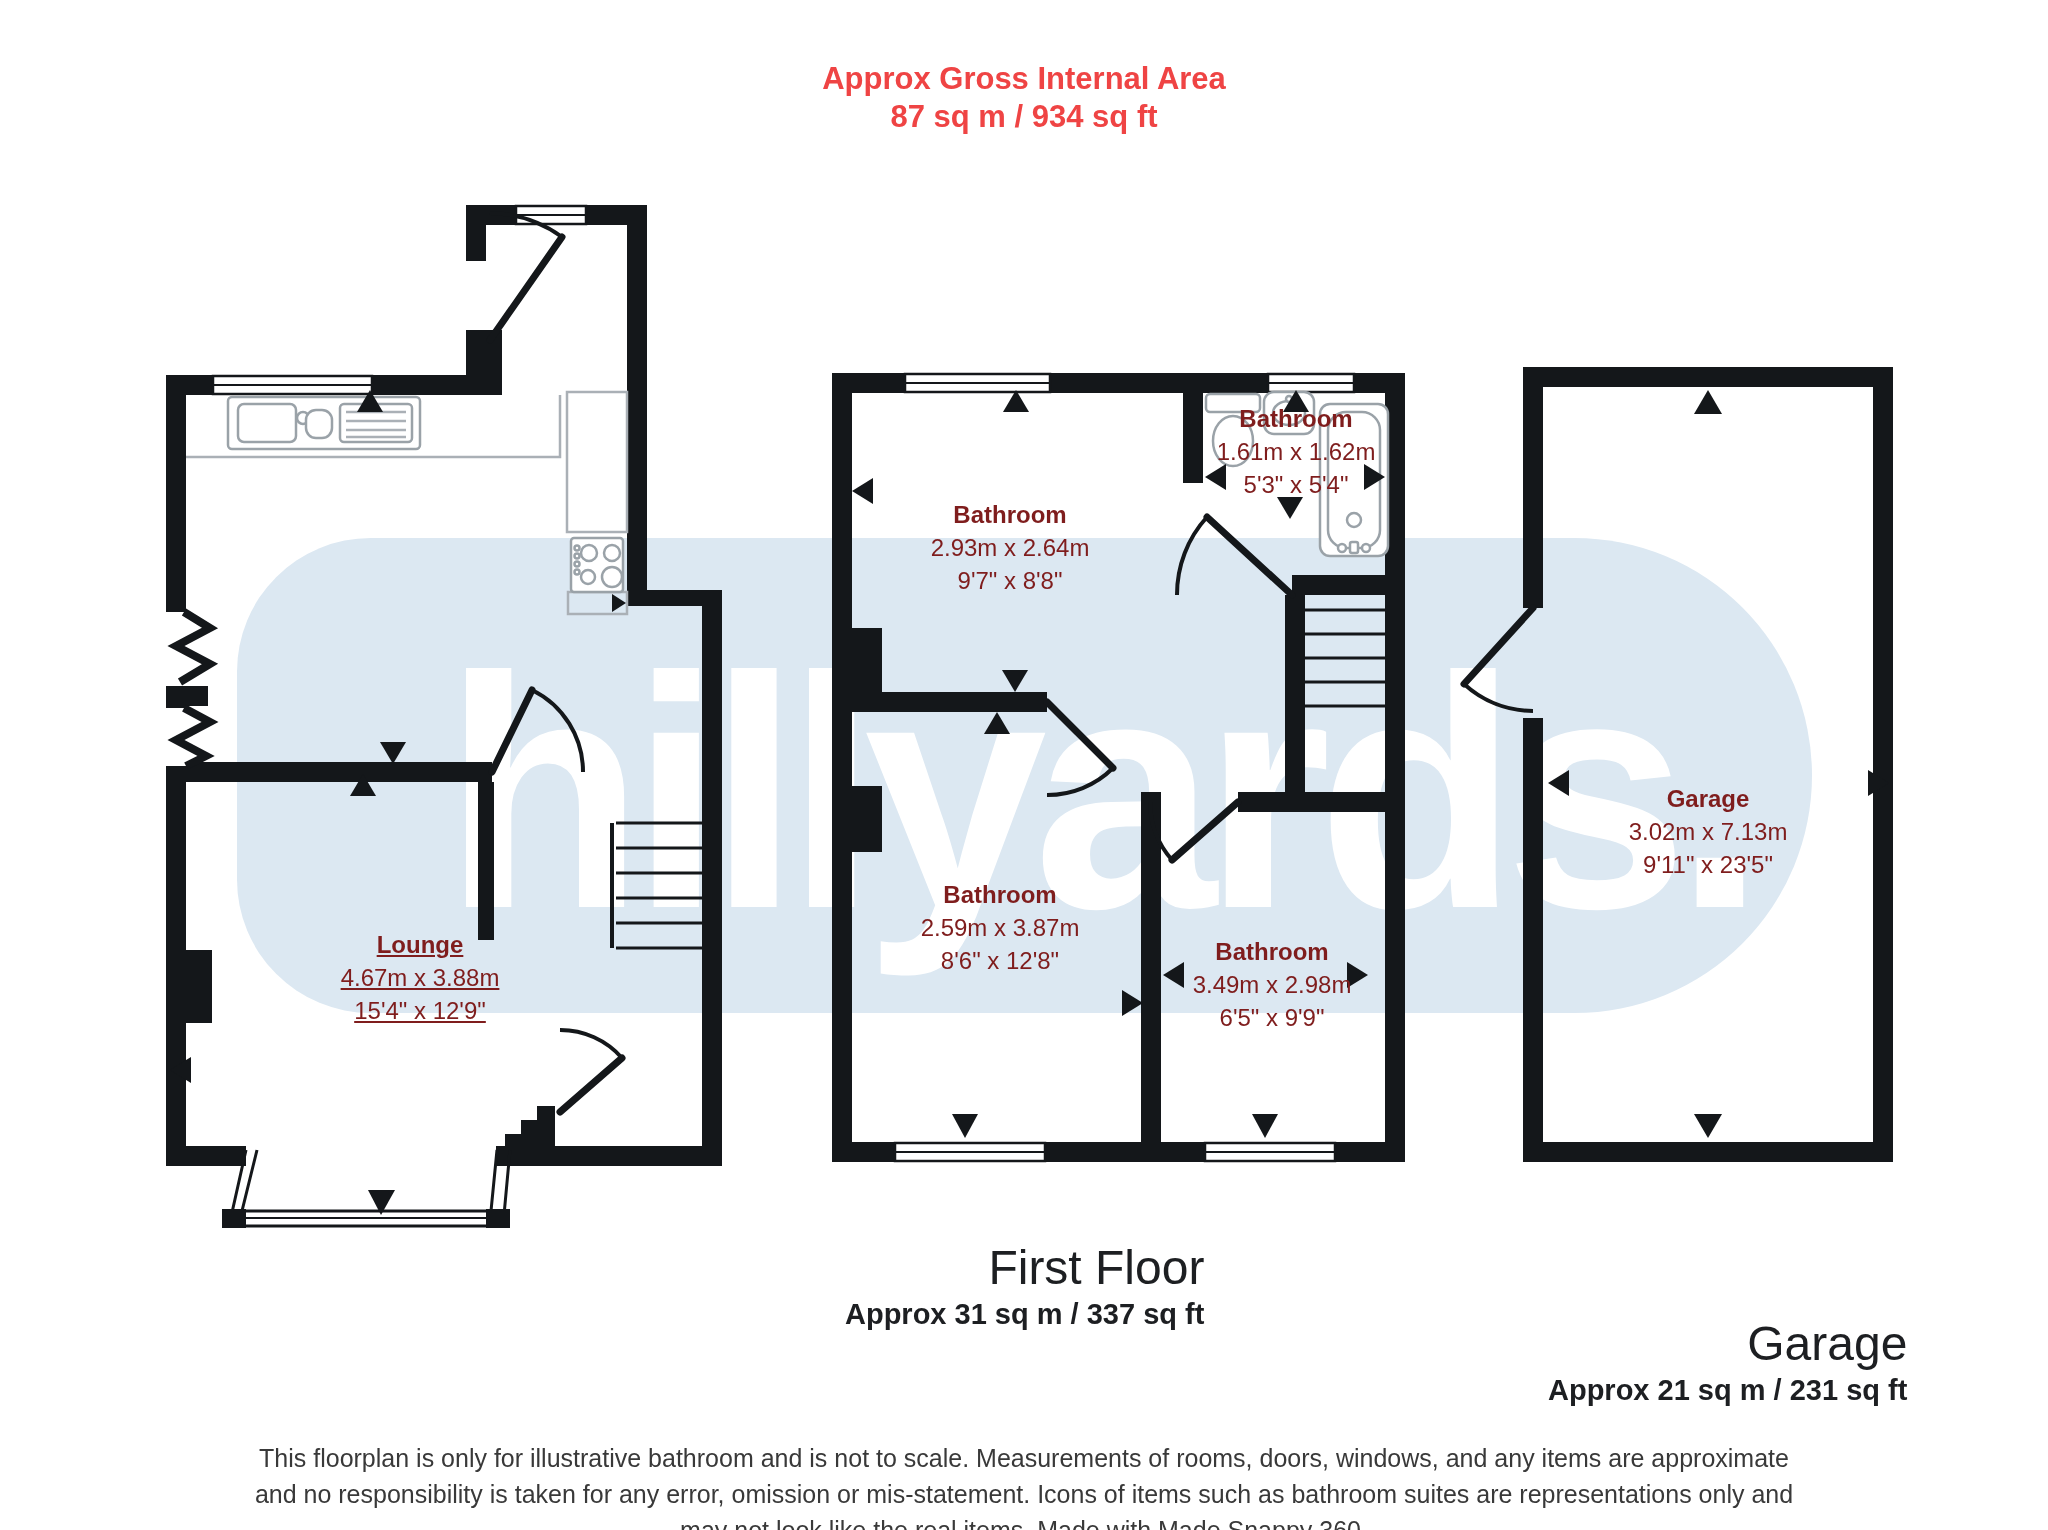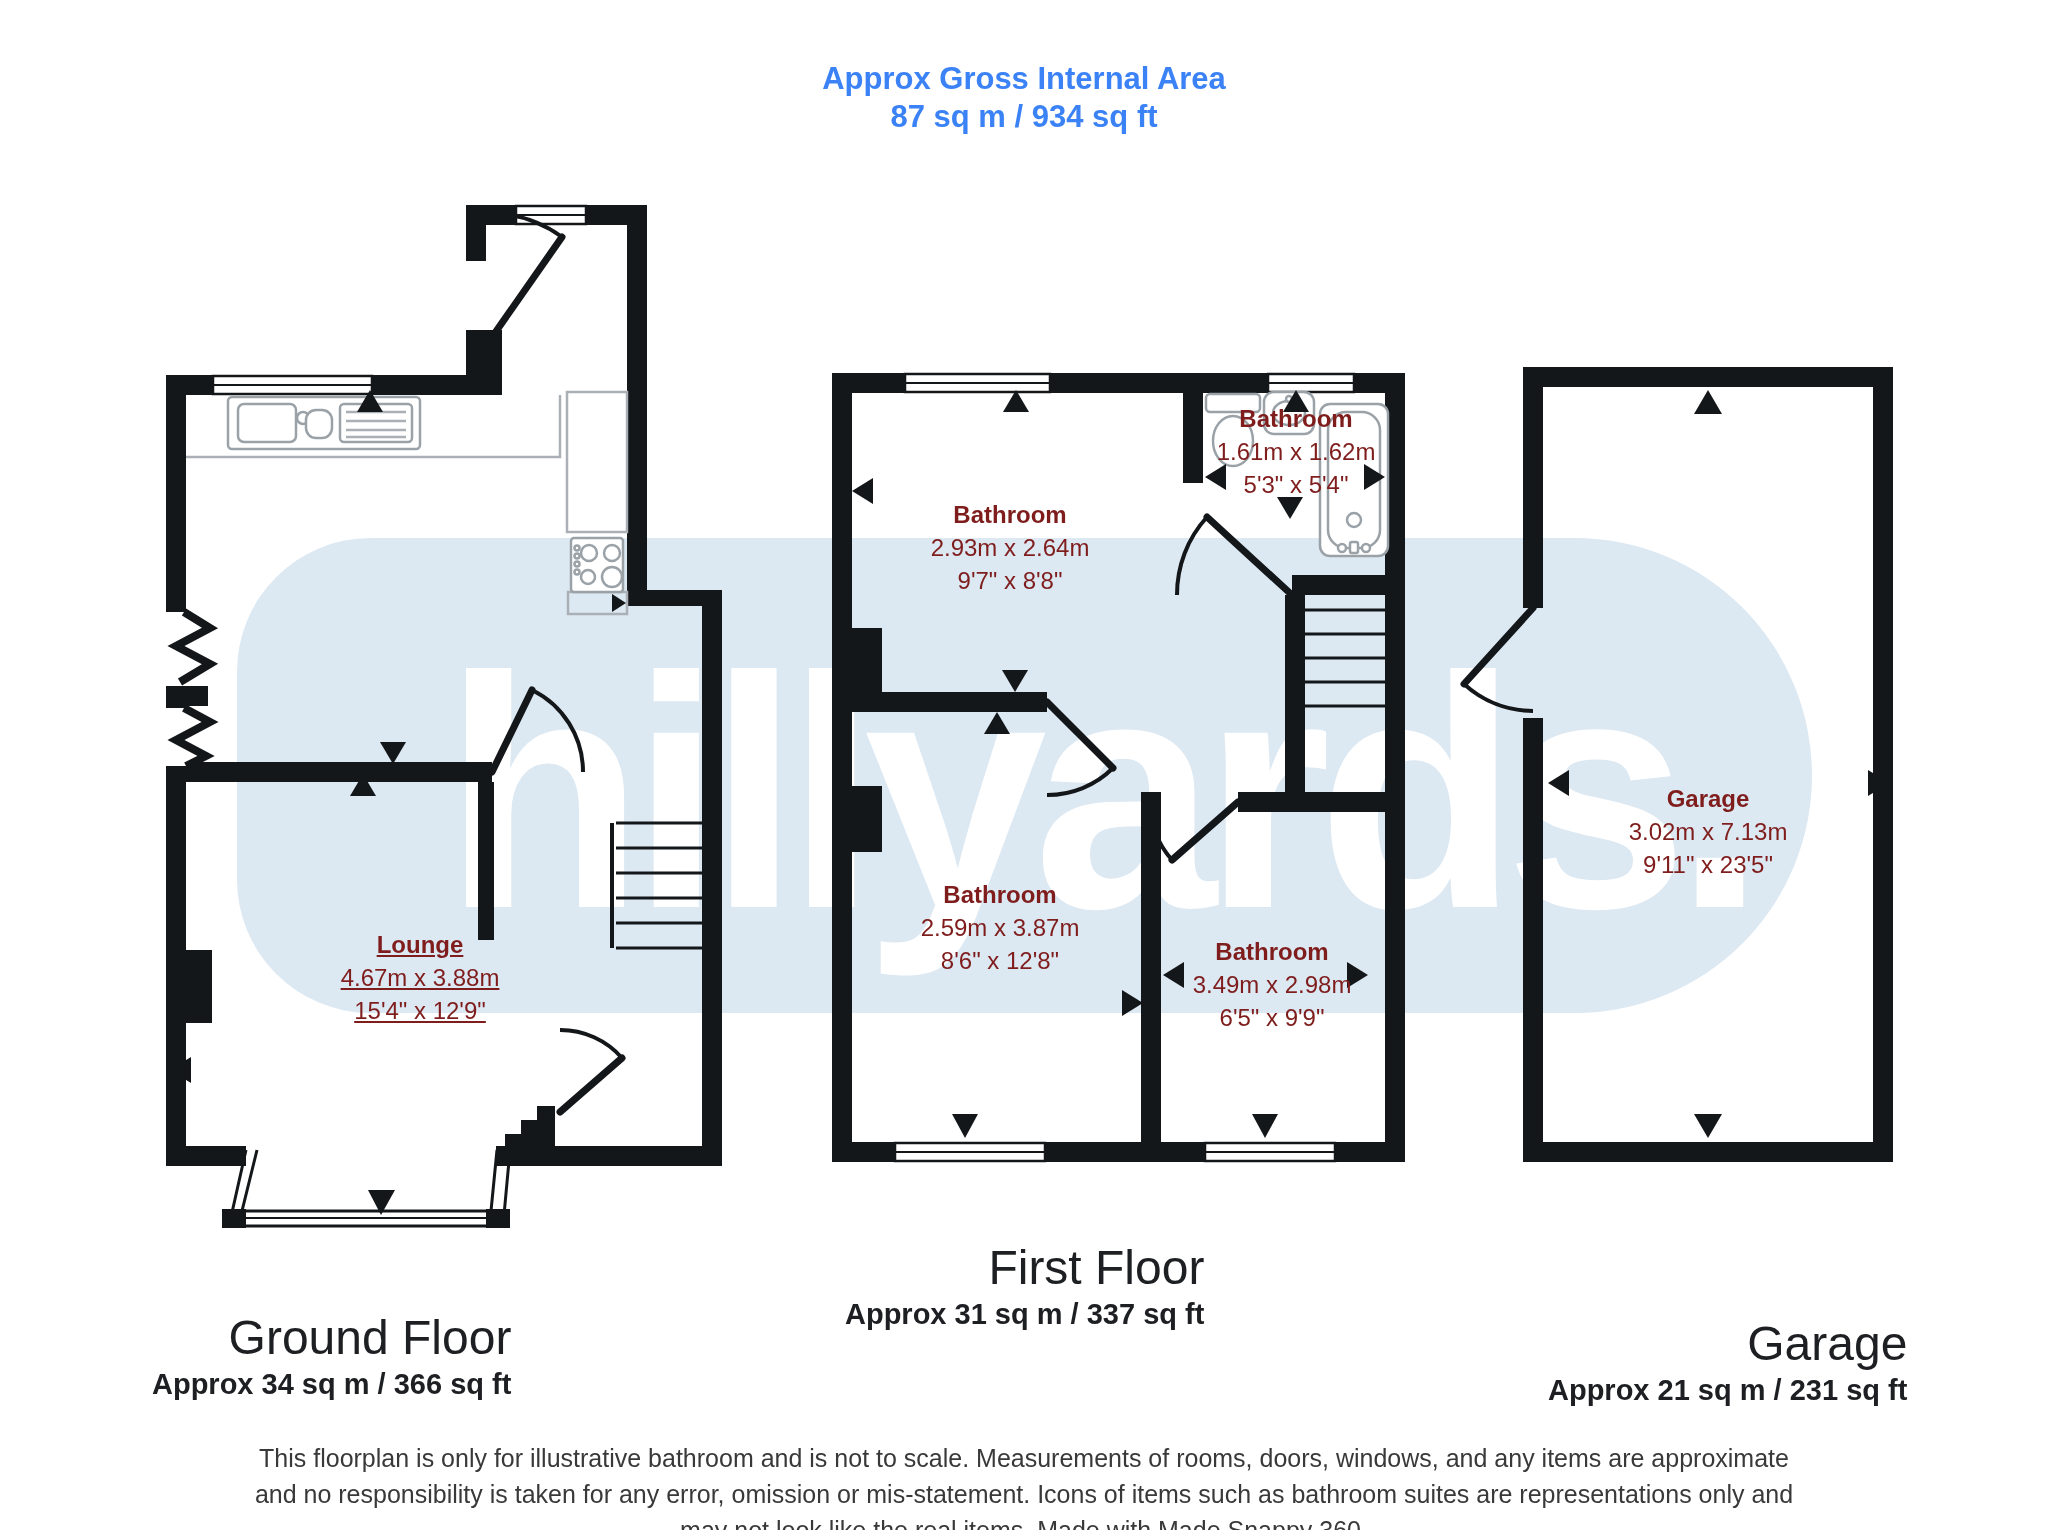--- a/index.html
+++ b/index.html
@@ -1,20 +1,20 @@
 <!DOCTYPE html>
 <html><head>
 <meta charset="utf-8">
 <style>
   html,body{margin:0;padding:0;background:#ffffff;}
   body{font-family:"Liberation Sans","DejaVu Sans",sans-serif;}
   #canvas{position:relative;width:2048px;height:1530px;background:#fff;overflow:hidden;}
 
   .hdr{position:absolute;left:0;top:60px;width:2048px;text-align:center;z-index:6;}
-  .hdr div{font-size:31px;font-weight:700;color:#3b82f6;line-height:38px;}
+  .hdr div{font-size:31px;font-weight:700;color:#ef4444;line-height:38px;}
 
   .wm-band{position:absolute;left:237px;top:538px;width:1575px;height:475px;
            background:#dce8f2;border-radius:180px 320px 320px 180px;z-index:1;}
   .wm-text{position:absolute;left:443px;top:628px;z-index:2;color:#ffffff;
            font-size:330px;font-weight:700;letter-spacing:-14px;line-height:330px;white-space:nowrap;}
 
   #plan-svg{position:absolute;left:0;top:0;z-index:3;}
 
   .wall{fill:#14171a;}
   .tri{fill:#14171a;}
@@ -298,24 +298,20 @@
     <div>3.49m x 2.98m</div>
     <div>6'5" x 9'9"</div>
   </div>
 
   <div class="room-label" style="left:1558px;top:782px;width:300px;">
     <div class="rn">Garage</div>
     <div>3.02m x 7.13m</div>
     <div>9'11" x 23'5"</div>
   </div>
 
-  <div class="floor-block" style="left:152px;top:1316px;">
-    <div class="floor-title">Ground Floor</div>
-    <div class="floor-area">Approx 34 sq m / 366 sq ft</div>
-  </div>
 
   <div class="floor-block" style="left:845px;top:1246px;">
     <div class="floor-title">First Floor</div>
     <div class="floor-area">Approx 31 sq m / 337 sq ft</div>
   </div>
 
   <div class="floor-block" style="left:1548px;top:1322px;">
     <div class="floor-title">Garage</div>
     <div class="floor-area">Approx 21 sq m / 231 sq ft</div>
   </div>

